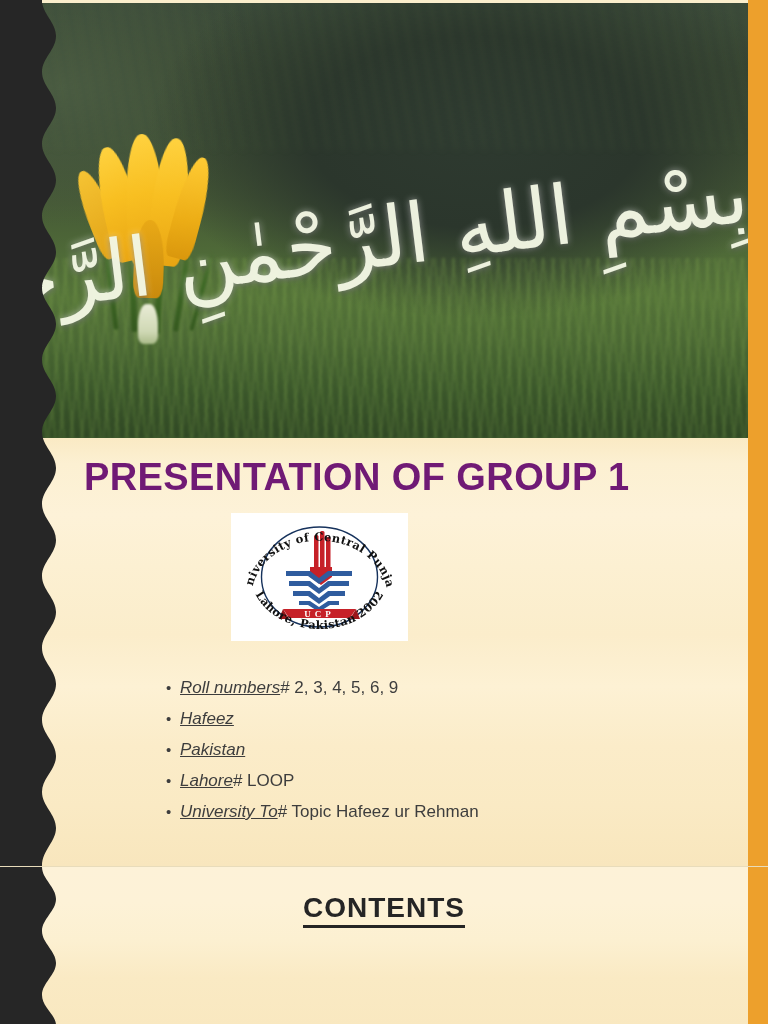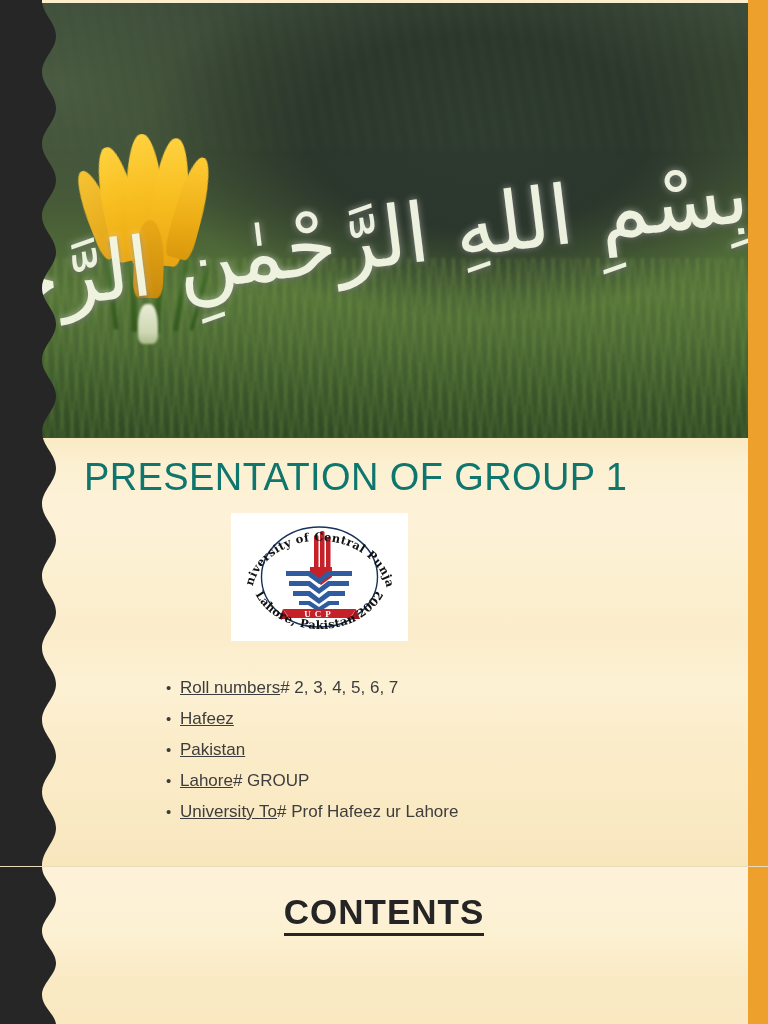--- a/index.html
+++ b/index.html
@@ -181,22 +181,22 @@
         #faeac4 86%,
         #f8e6bd 100%);
     z-index: 1;
   }
 
   .slide-title {
     position: absolute;
     left: 84px; top: 456px;
     width: 640px;
     font-size: 38px;
-    font-weight: 400;
-    color: #0f766e;
+    font-weight: 700;
+    color: #701a75;
     letter-spacing: 0.4px;
     z-index: 4;
     white-space: nowrap;
   }
 
   
   .logo-box {
     position: absolute;
     left: 231px; top: 513px;
     width: 177px; height: 128px;
@@ -220,21 +220,21 @@
     color: #3d3d3d;
     line-height: 31px;
     white-space: nowrap;
   }
   .bullet-dot {
     width: 14px;
     flex: 0 0 14px;
     font-size: 15px;
     color: #3d3d3d;
   }
-  .bullet-key { text-decoration: underline; }
+  .bullet-key { text-decoration: underline; font-style: italic; }
   .bullet-rest { }
 
   
   .slide-two {
     position: absolute;
     left: 0; top: 866px;
     width: 768px; height: 158px;
     overflow: hidden;
     background:
       linear-gradient(to bottom,
@@ -243,21 +243,21 @@
         #fcf0d1 46%,
         #faeac4 70%,
         #f9e8c0 100%);
     border-top: 1px solid #e8dcbb;
   }
   .contents-title {
     position: absolute;
     left: 0; top: 25px;
     width: 768px;
     text-align: center;
-    font-size: 35px;
+    font-size: 28px;
     font-weight: bold;
     color: #252525;
     letter-spacing: 1px;
   }
   .contents-title span {
     border-bottom: 3px solid #252525;
     padding-bottom: 2px;
   }
 </style>
 </head>
@@ -348,43 +348,43 @@
           <textPath href="#arcBot" startOffset="50%" text-anchor="middle">Lahore, Pakistan 2002</textPath>
         </text>
       </svg>
     </div>
 
     <div class="bullets">
 
       <div class="bullet-row">
         <span class="bullet-dot">•</span>
         <span class="bullet-key">Roll numbers </span>
-        <span class="bullet-rest"># 2, 3, 4, 5, 6, 7</span>
+        <span class="bullet-rest"># 2, 3, 4, 5, 6, 9</span>
       </div>
 
       <div class="bullet-row">
         <span class="bullet-dot">•</span>
         <span class="bullet-key">Hafeez</span>
       </div>
 
       <div class="bullet-row">
         <span class="bullet-dot">•</span>
         <span class="bullet-key">Pakistan </span>
       </div>
 
       <div class="bullet-row">
         <span class="bullet-dot">•</span>
         <span class="bullet-key">Lahore</span>
-        <span class="bullet-rest"> # GROUP</span>
+        <span class="bullet-rest"> # LOOP</span>
       </div>
 
       <div class="bullet-row">
         <span class="bullet-dot">•</span>
         <span class="bullet-key">University To </span>
-        <span class="bullet-rest"># Prof Hafeez ur Lahore</span>
+        <span class="bullet-rest"># Topic Hafeez ur Rehman</span>
       </div>
 
     </div>
   </div>
 
   <div class="slide-two">
     <div class="wave-left">
       <svg viewBox="0 0 72 158" preserveAspectRatio="none" aria-hidden="true">
         <path fill="#262626" d="M0,0 L42,0
           C42,12 56,20 56,32 C56,44 42,52 42,64

